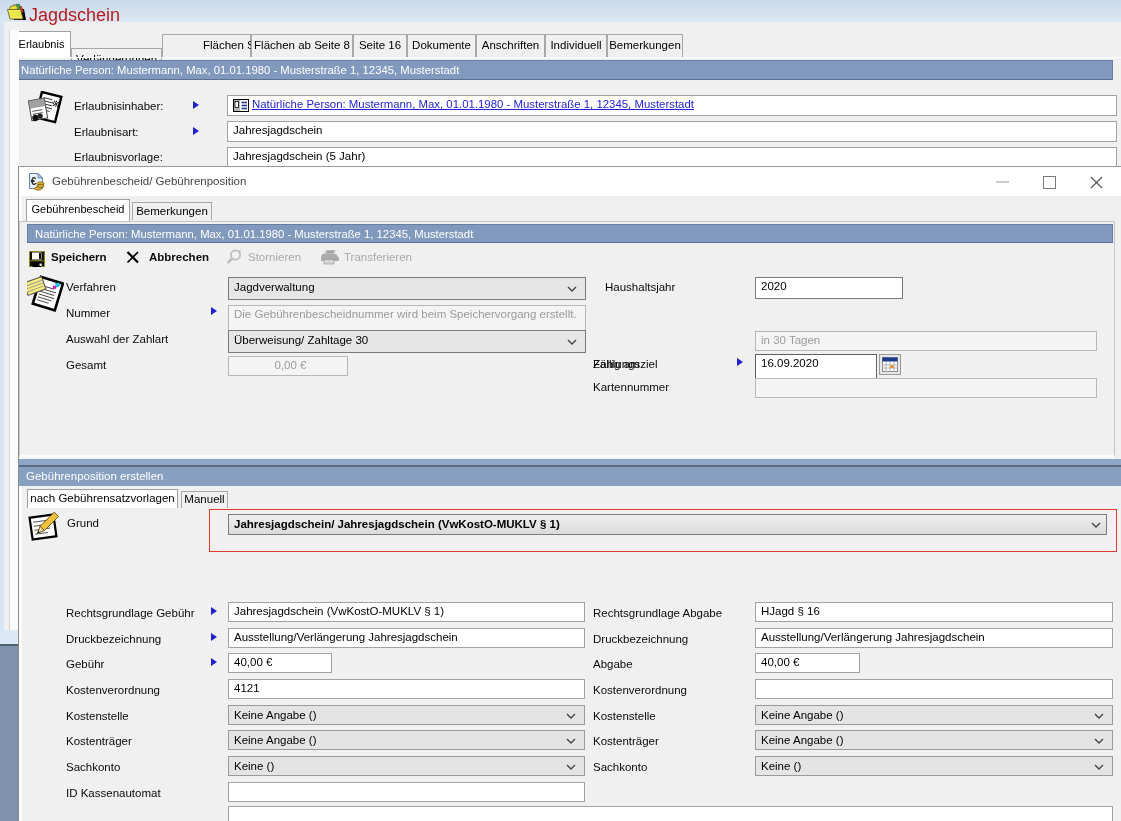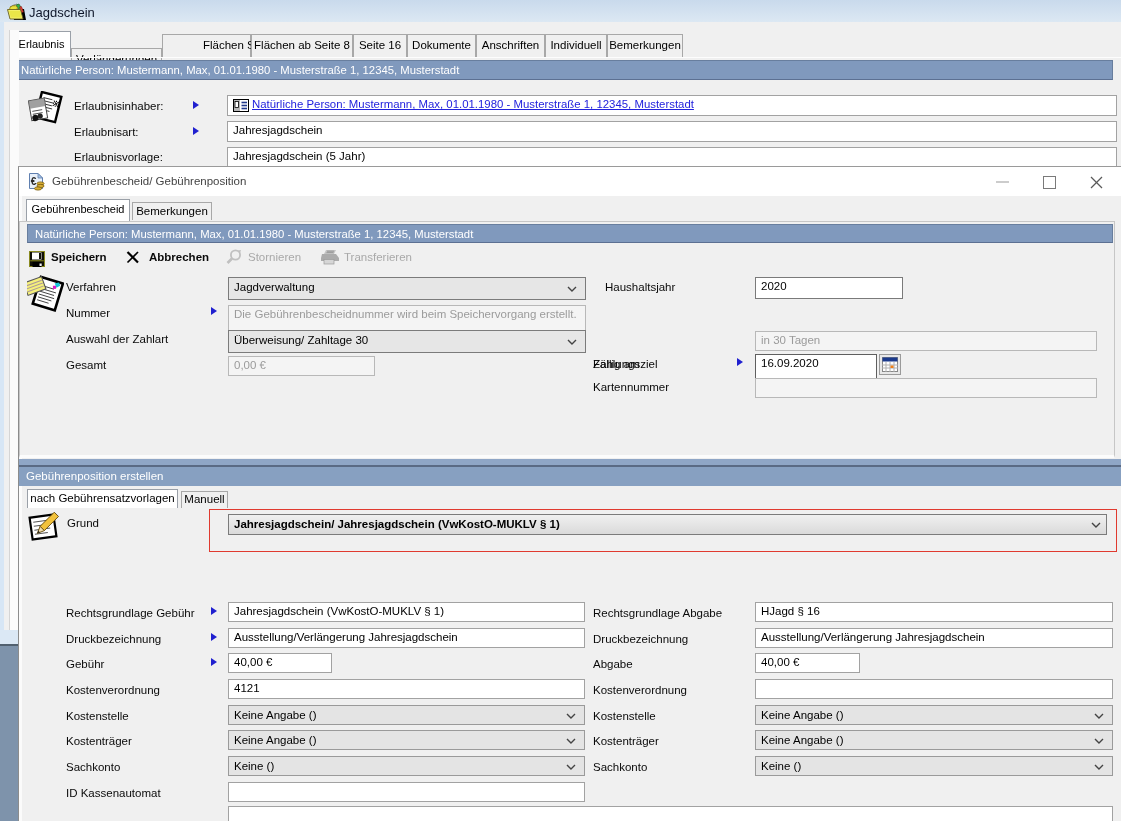--- a/index.html
+++ b/index.html
@@ -25,21 +25,21 @@
 <svg class="abs" style="left:6px;top:3px" width="20" height="18" viewBox="0 0 20 18">
   <polygon points="6,6 18,6 20,17 8,17" fill="#000"></polygon>
   <polygon points="4,4 8,2 11,4 7,6" fill="#d8d8d8" stroke="#444" stroke-width="0.7"></polygon>
   <polygon points="8,2 11,1 14,5 11,6" fill="#fff" stroke="#555" stroke-width="0.6"></polygon>
   <polygon points="10,2 13,1 16,6 13,7" fill="#33b04a" stroke="#1a5a28" stroke-width="0.6"></polygon>
   <ellipse cx="7.5" cy="5.5" rx="4" ry="2.8" fill="#e8e23c" stroke="#8a7a10" stroke-width="0.7" transform="rotate(-15 7.5 5.5)"></ellipse>
   <polygon points="13.5,4 15.5,3.6 17.5,9 15.5,9.5" fill="#e04038" stroke="#801510" stroke-width="0.5"></polygon>
   <polygon points="1.5,6.5 14.5,6.5 17,16 4,16" fill="#f4f06a" stroke="#6a6020" stroke-width="0.9"></polygon>
   <polygon points="3,8 14,8 15.8,14.5 4.8,14.5" fill="#eae648"></polygon>
 </svg>
-<div class="lbl" style="left:29px;top:5px;font-size:13px;color:#0f172a;">Jagdschein</div>
+<div class="lbl" style="left:29px;top:5px;font-size:18px;color:#b91c1c;">Jagdschein</div>
 
 <div class="tab-act" style="left:12px;top:31px;width:59px;height:26px;padding-top:6px;">Erlaubnis</div>
 <div class="tab-in" style="left:71px;top:34px;width:91px;height:23px;padding-top:4px;margin-top:14px;">Verlängerungen</div>
 <div class="tab-in" style="left:162px;top:34px;width:89px;height:23px;padding-top:4px;padding-left:40px;">Flächen Seite 7</div>
 <div class="tab-in" style="left:251px;top:34px;width:102px;height:23px;padding-top:4px;">Flächen ab Seite 8</div>
 <div class="tab-in" style="left:353px;top:34px;width:54px;height:23px;padding-top:4px;">Seite 16</div>
 <div class="tab-in" style="left:407px;top:34px;width:69px;height:23px;padding-top:4px;">Dokumente</div>
 <div class="tab-in" style="left:476px;top:34px;width:69px;height:23px;padding-top:4px;">Anschriften</div>
 <div class="tab-in" style="left:545px;top:34px;width:62px;height:23px;padding-top:4px;">Individuell</div>
 <div class="tab-in" style="left:607px;top:34px;width:76px;height:23px;padding-top:4px;">Bemerkungen</div>
@@ -192,21 +192,21 @@
   <svg class="chev" style="right:8px;top:8px" viewBox="0 0 10 6">
       <path d="M1,1 L5,5 L9,1" stroke="#444" stroke-width="1.4" fill="none"></path>
     </svg>
 </div>
 <div class="fld dis" style="left:228px;top:305px;width:358px;height:36px;">Die Gebührenbescheidnummer wird beim Speichervorgang erstellt.</div>
 <div class="combo" style="left:228px;top:330px;width:358px;height:23px;">Überweisung/ Zahltage 30
   <svg class="chev" style="right:8px;top:8px" viewBox="0 0 10 6">
       <path d="M1,1 L5,5 L9,1" stroke="#444" stroke-width="1.4" fill="none"></path>
     </svg>
 </div>
-<div class="fld dis" style="left:228px;top:356px;width:147px;height:20px;">0,00 €</div>
+<div class="fld dis" style="left:228px;top:356px;width:120px;height:20px;text-align:center;">0,00 €</div>
 <div class="fld" style="left:755px;top:277px;width:148px;height:22px;border-color:#7a7a7a;">2020</div>
 <div class="fld dis" style="left:755px;top:331px;width:342px;height:20px;">in 30 Tagen</div>
 <div class="fld" style="left:755px;top:354px;width:122px;height:38px;border-color:#5f5f5f;">16.09.2020</div>
 <div class="abs" style="left:879px;top:354px;width:22px;height:21px;background:#e8e8e8;border:1px solid #9a9a9a;">
   <svg style="position:absolute;left:2px;top:2px" width="16" height="15" viewBox="0 0 16 15">
     <rect x="0.5" y="0.5" width="15" height="14" fill="#fff" stroke="#888"></rect>
     <rect x="0.5" y="0.5" width="15" height="4" fill="#1b3a8c"></rect>
     <g stroke="#b0b0b0" stroke-width="1">
       <line x1="0" y1="8" x2="16" y2="8"></line>
         <line x1="0" y1="11" x2="16" y2="11"></line>

